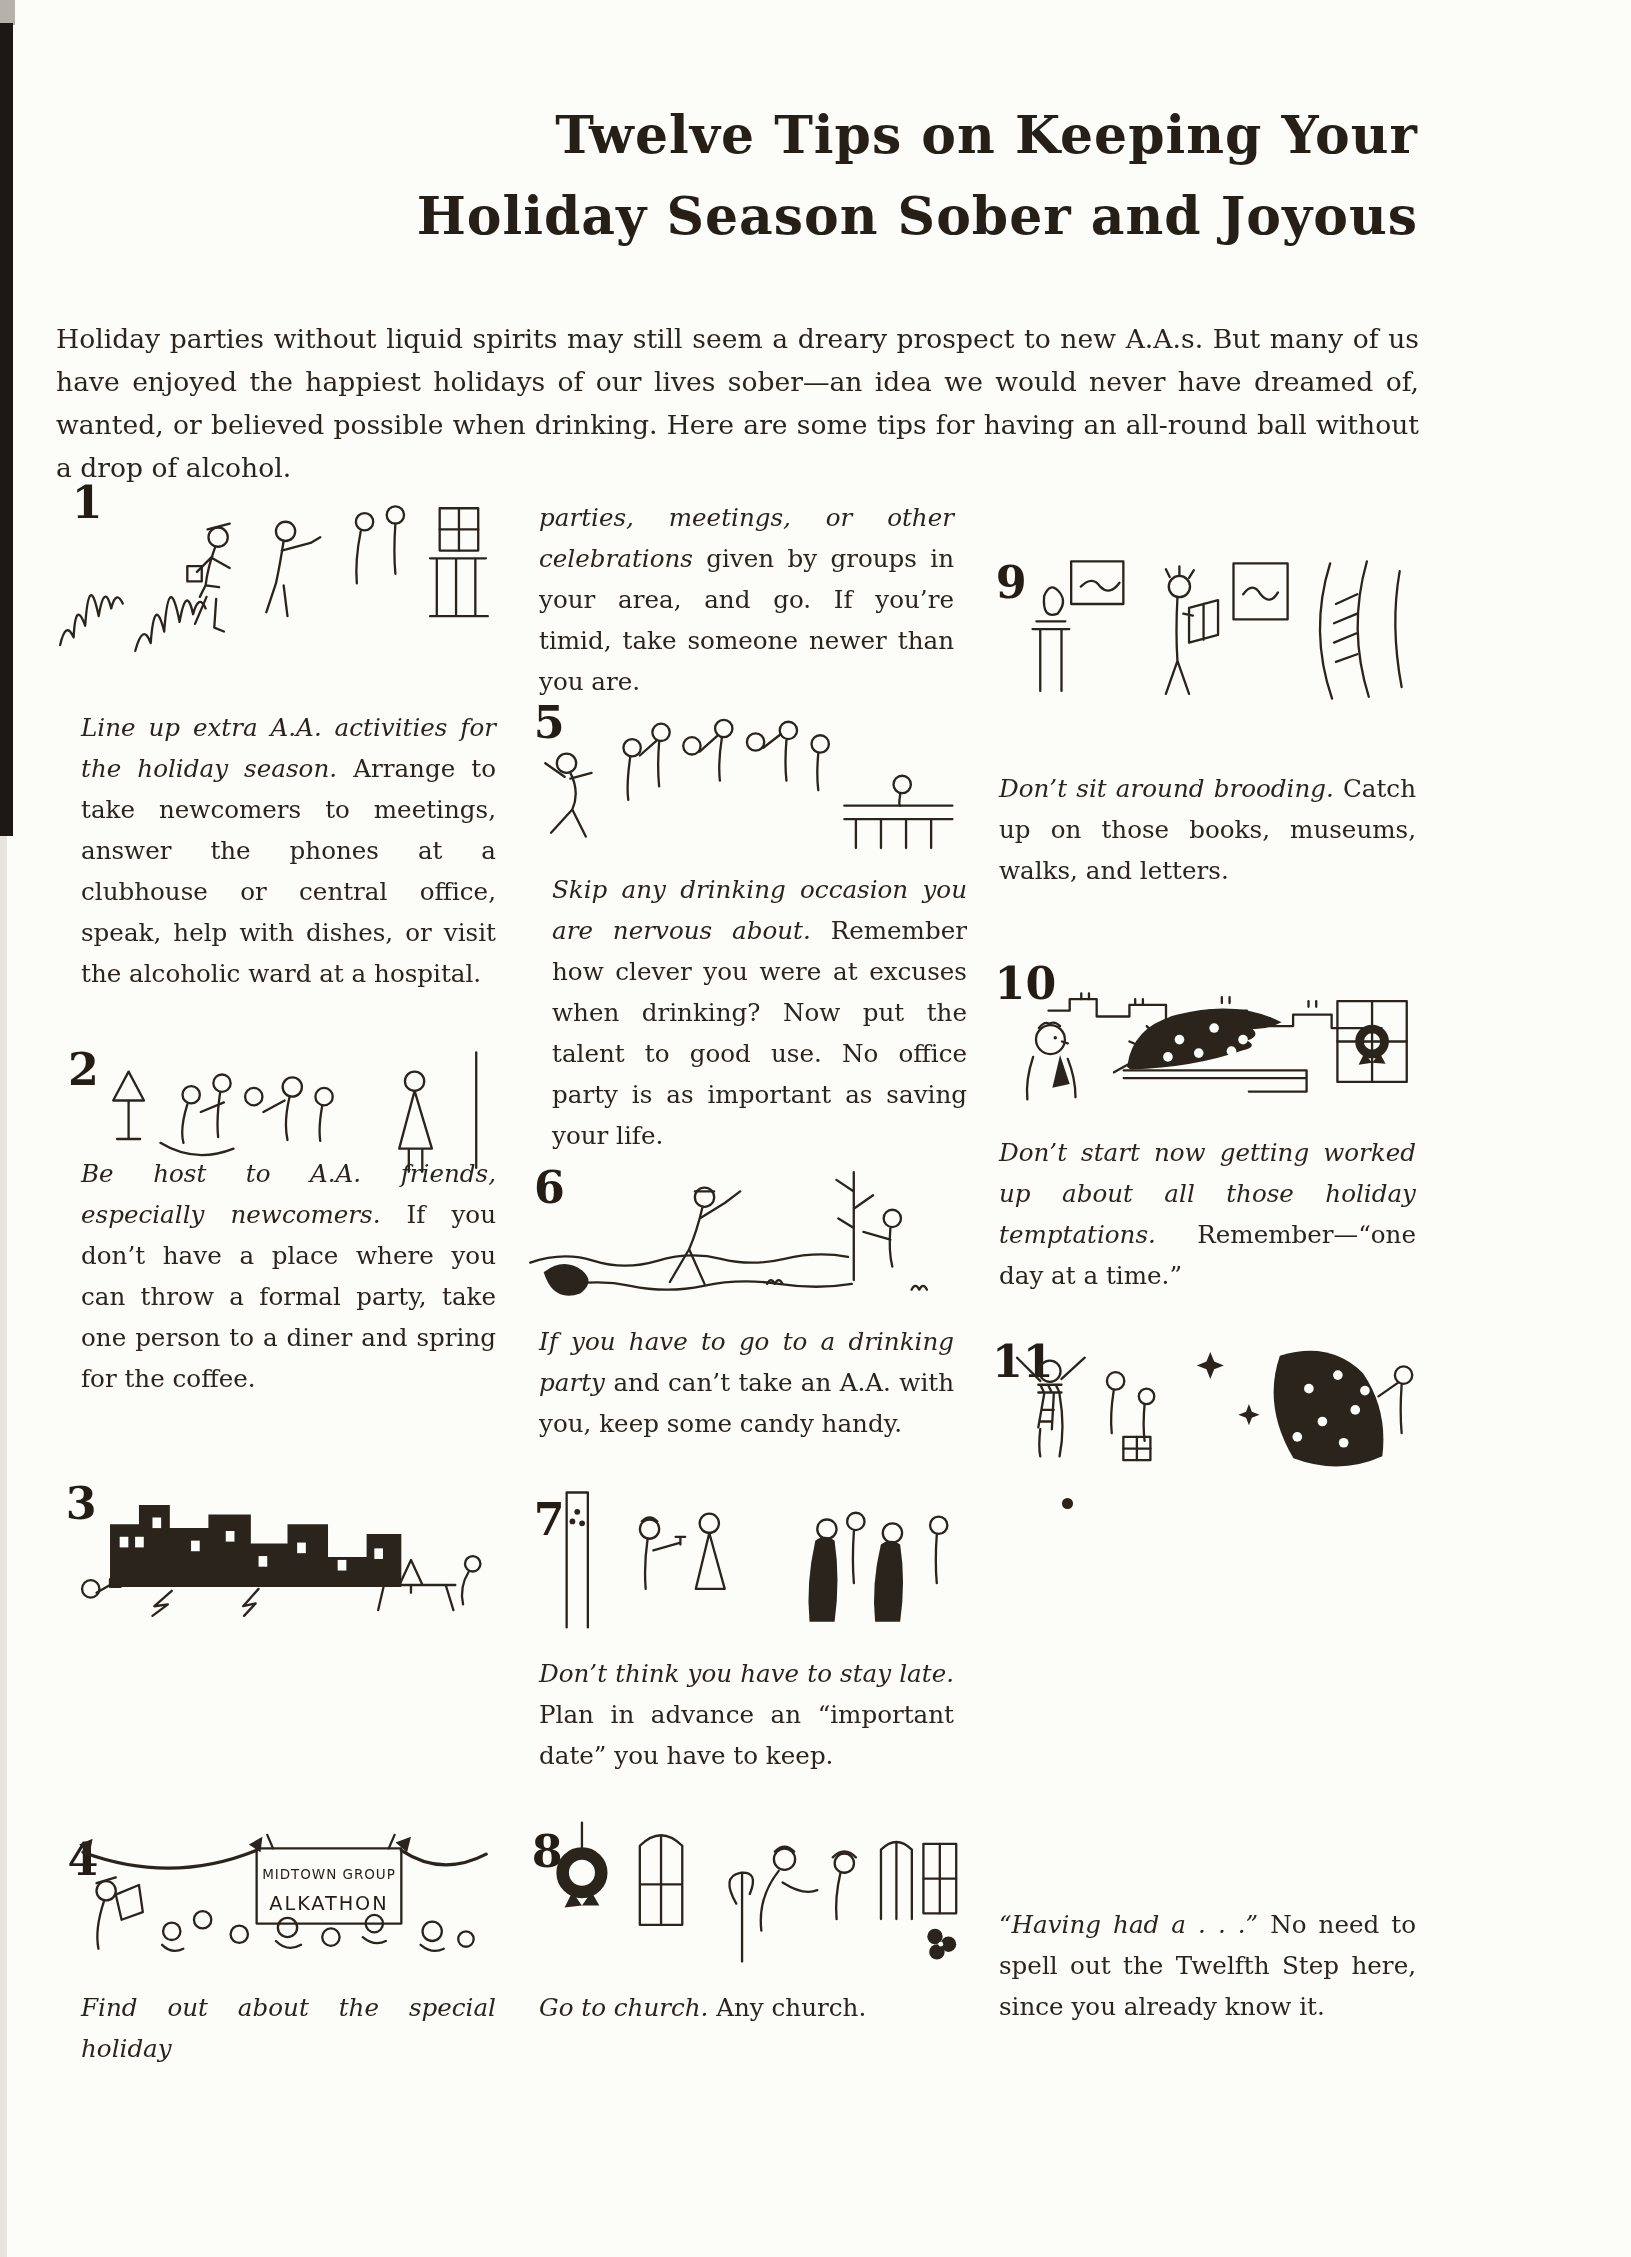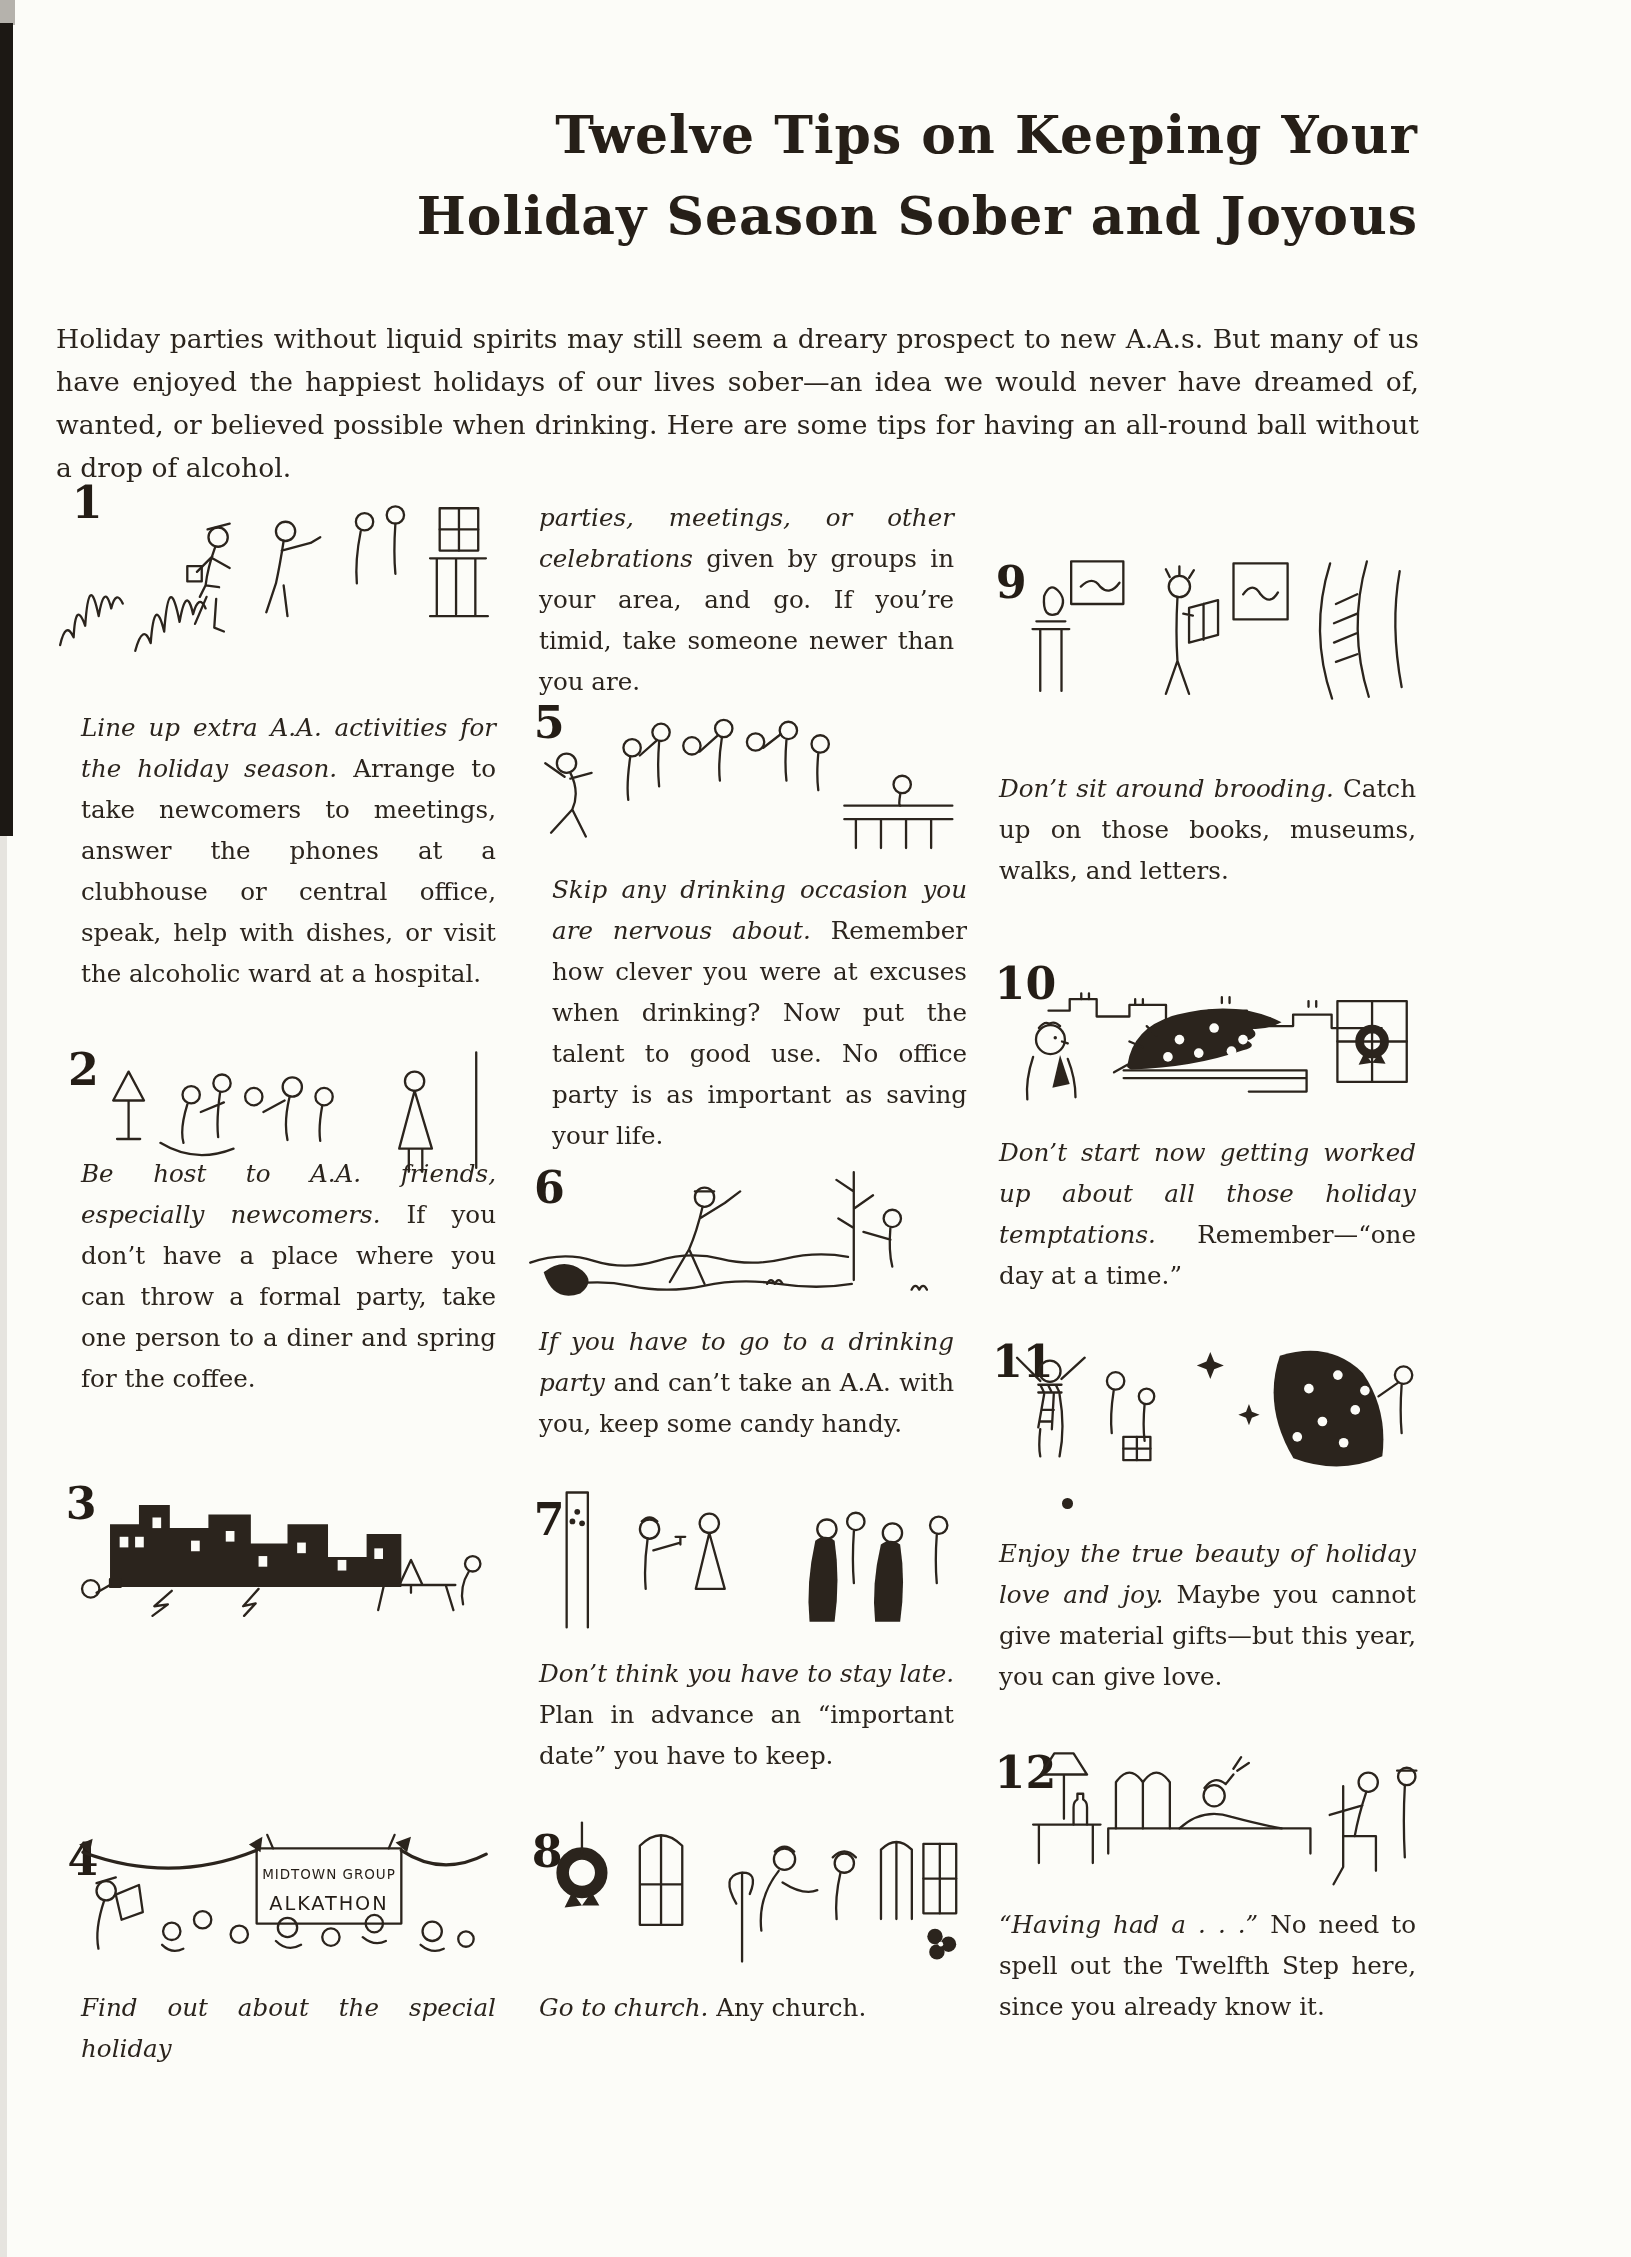--- a/index.html
+++ b/index.html
@@ -321,42 +321,21 @@
         <circle class="w" cx="318" cy="120" r="5"></circle>
         <circle class="w" cx="366" cy="126" r="5"></circle>
         <circle class="w" cx="388" cy="72" r="5"></circle>
       <circle class="s" cx="428" cy="56" r="9"></circle>
       <path class="s" d="M422,64 l-20,14 M426,66 q-2,28 0,50"></path>
     </svg>
   </div>
 
   <div class="bullet-dot" style="left:1062px;top:1498px"></div>
 
-  <div class="tip" style="left:999px;top:1533px;width:417px">
-    <span class="lead">Enjoy the true beauty of holiday love and joy.</span>
-    <span>Maybe you cannot give material gifts—but this year, you can give love.</span>
-  </div>
-
-  <div class="cartoon" style="left:990px;top:1736px;width:430px;height:156px">
-    <svg viewBox="0 0 445 162">
-      <text class="cnum" x="4" y="54">12</text>
-      <path class="s" d="M52,40 l14,-22 h20 l14,22 z M76,40 v46 M44,92 h70 M50,92 v40 M106,92 v40"></path>
-      <path class="s" d="M86,92 v-18 q0,-6 4,-8 v-6 h6 v6 q4,2 4,8 v18"></path>
-      <path class="s" d="M130,96 V48 q14,-20 28,0 M158,96 V48 q14,-20 28,0 M186,96 V48"></path>
-      <path class="s" d="M122,96 h210 M122,96 v26 M332,96 v26"></path>
-      <circle class="s" cx="232" cy="62" r="11"></circle>
-      <path class="s" d="M222,54 q10,-14 22,-4 l8,-10 M252,34 l8,-12 m-4,14 l12,-8"></path>
-      <path class="s" d="M196,96 q24,-22 54,-12 q30,8 52,12"></path>
-      <path class="s" d="M366,52 v84 M366,104 h34 M400,104 v36 M366,136 l-10,18"></path>
-      <circle class="s" cx="392" cy="48" r="10"></circle>
-      <path class="s" d="M390,58 q-8,24 -12,46 M386,72 l-34,10"></path>
-      <circle class="s" cx="432" cy="42" r="9"></circle>
-      <path class="s" d="M430,52 q-2,36 0,74 M422,36 h20"></path>
-    </svg>
-  </div>
+
 
   <div class="tip" style="left:999px;top:1904px;width:417px">
     <span class="lead">“Having had a . . .”</span>
     <span>No need to spell out the Twelfth Step here, since you already know it.</span>
   </div>
 
 </div>
 
 
 </body></html>

